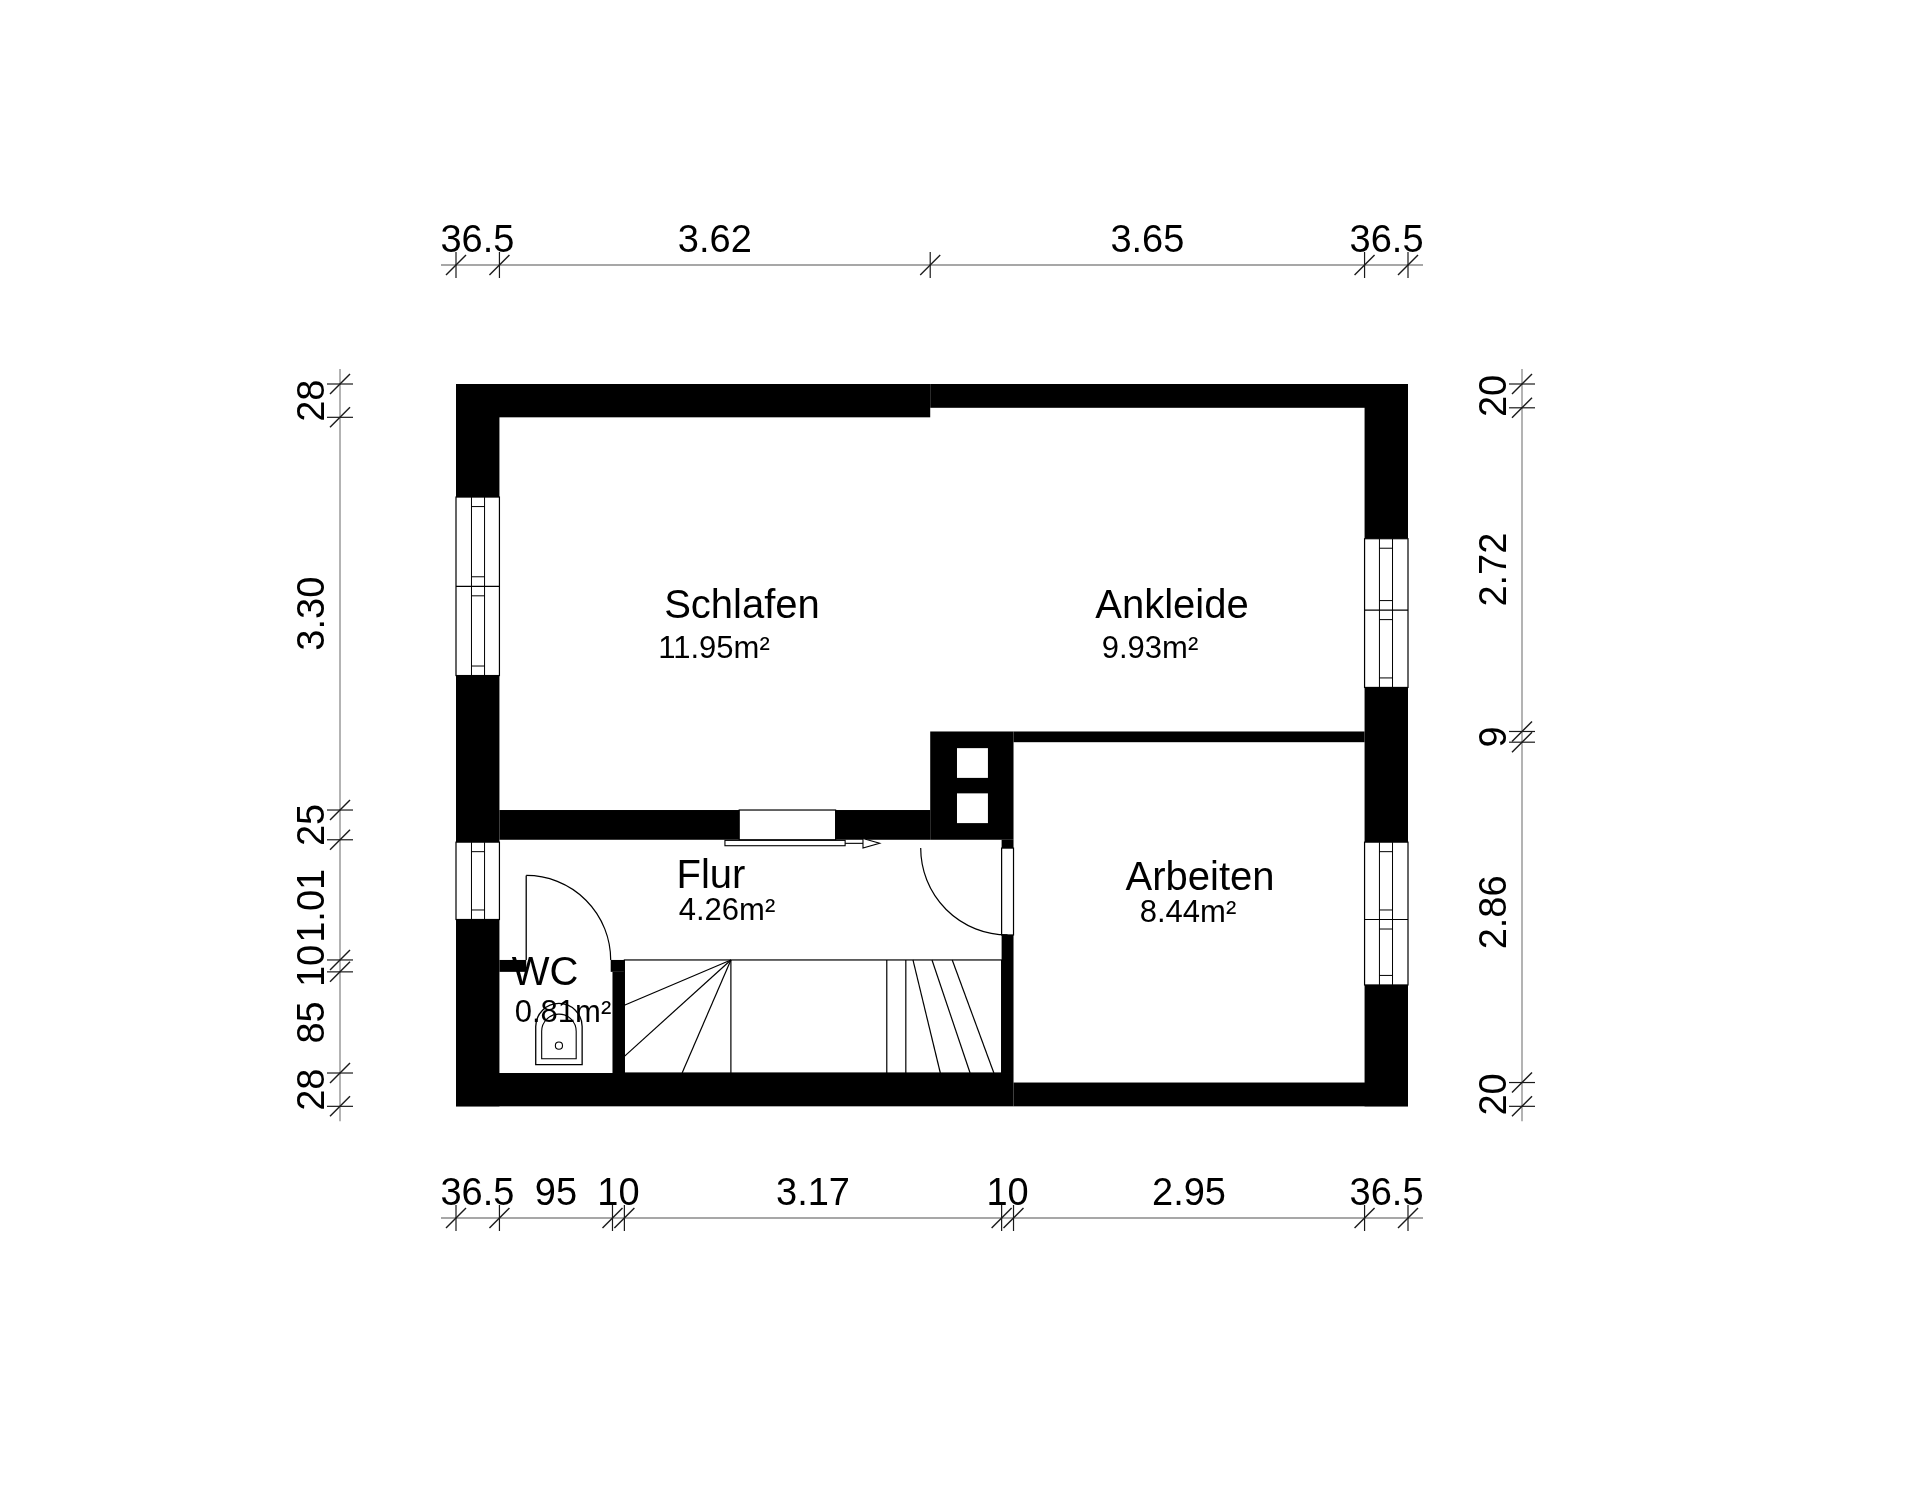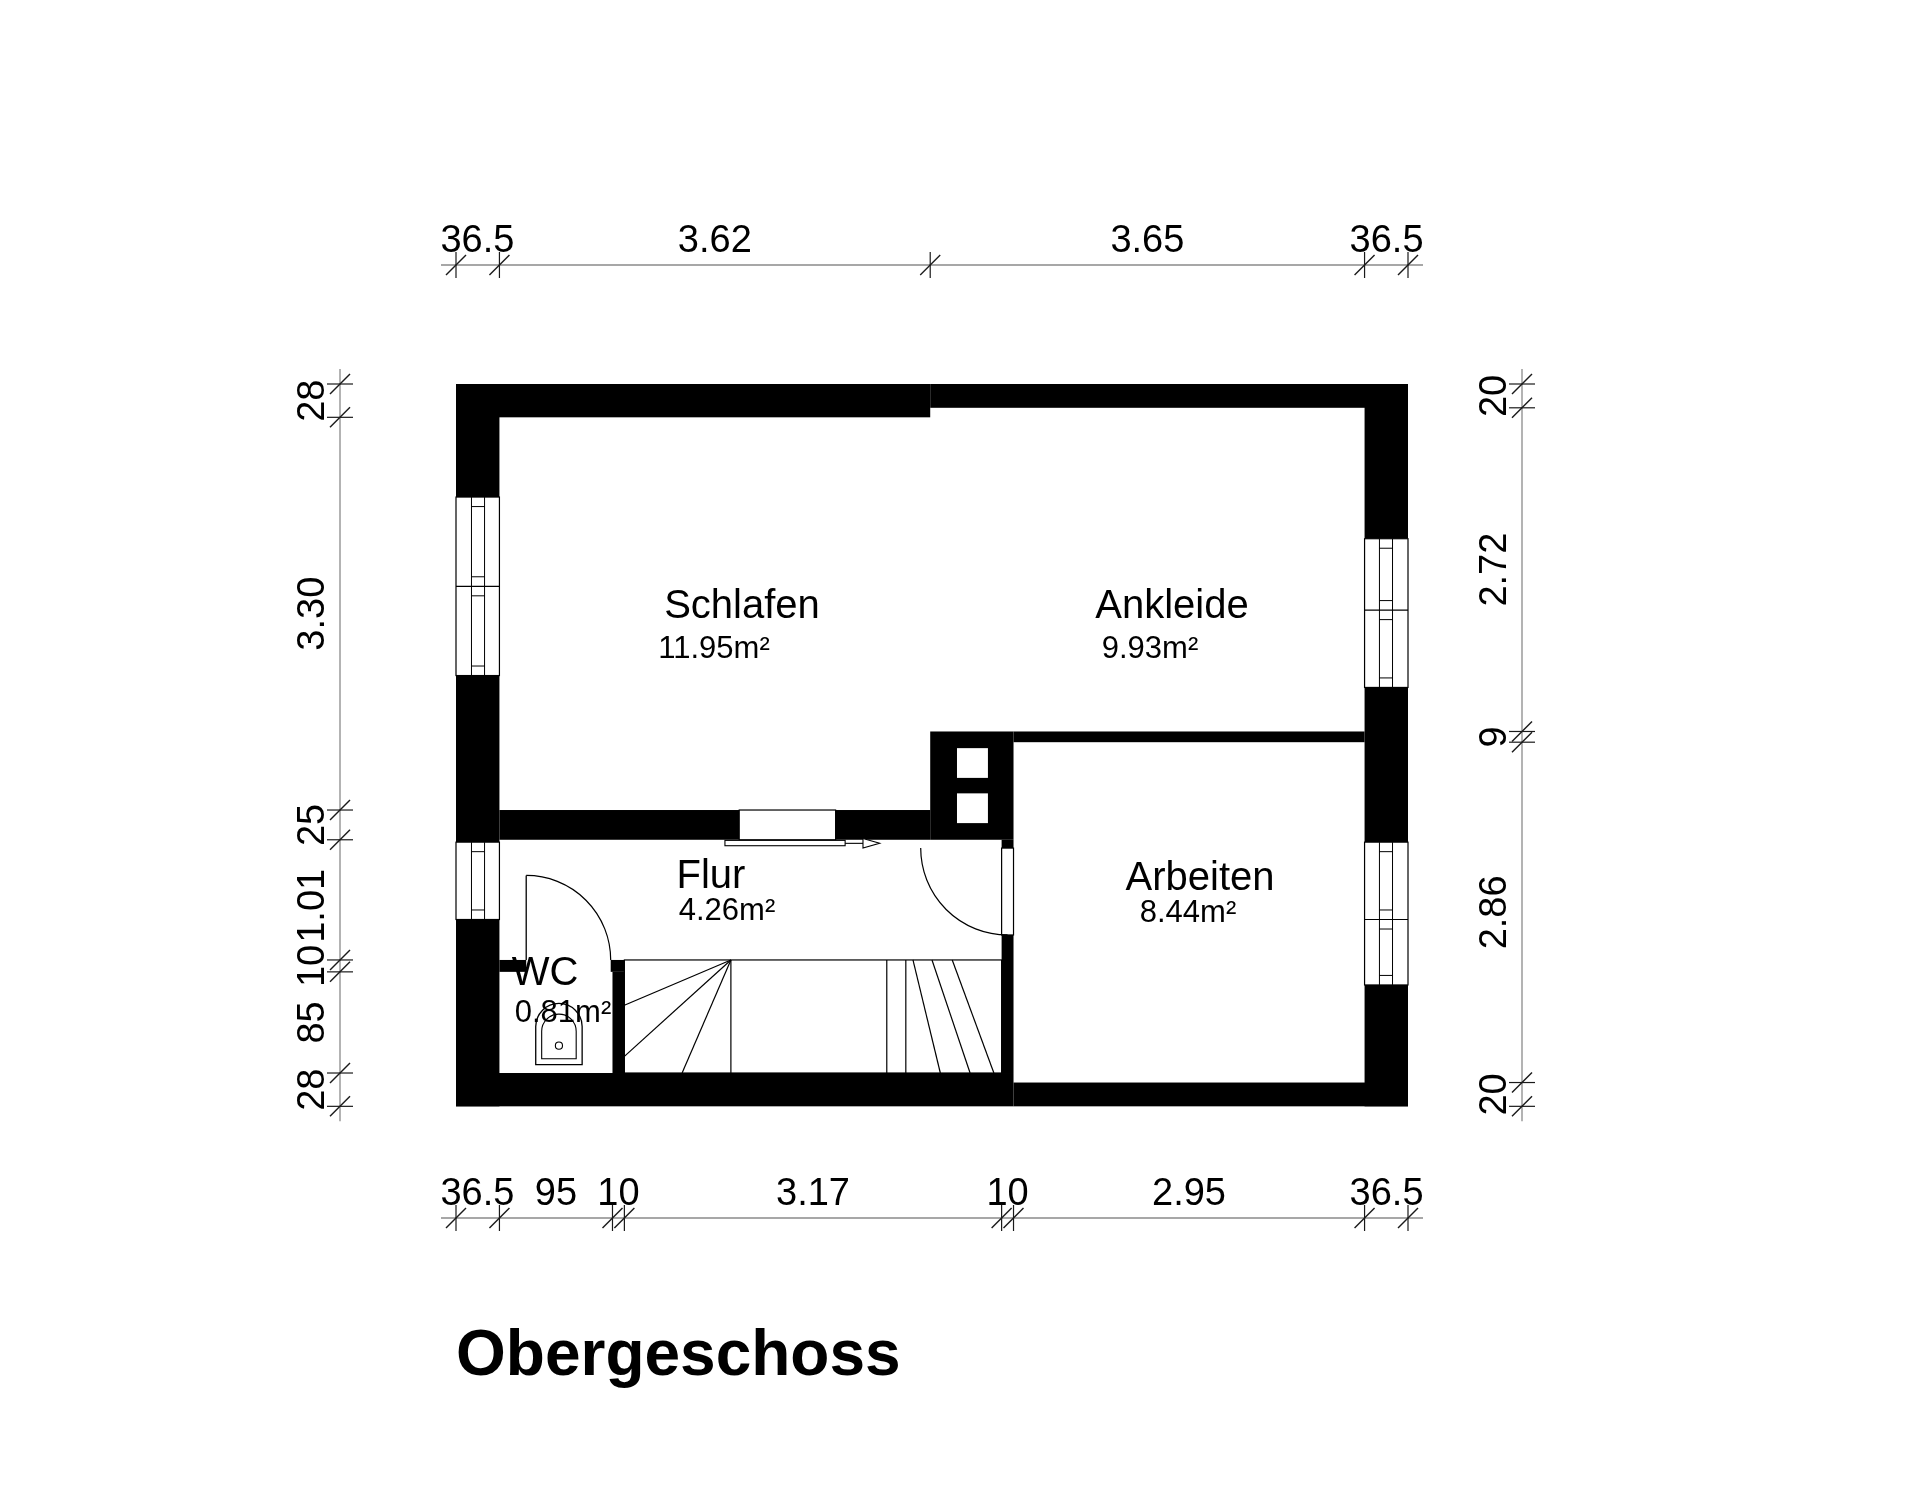--- a/index.html
+++ b/index.html
@@ -242,14 +242,13 @@
           <line x1="1509" y1="1106.33" x2="1535" y2="1106.33" stroke="#1a1a1a" stroke-width="1.2"></line>
           <line x1="1512" y1="1116.33" x2="1532" y2="1096.33" stroke="#1a1a1a" stroke-width="1.4"></line>
           <text x="1506" y="395.9" text-anchor="middle" transform="rotate(-90 1506 395.9)" font-size="38" fill="#000000">20</text>
           <text x="1506" y="569.64" text-anchor="middle" transform="rotate(-90 1506 569.64)" font-size="38" fill="#000000">2.72</text>
           <text x="1506" y="736.835" text-anchor="middle" transform="rotate(-90 1506 736.835)" font-size="38" fill="#000000">9</text>
           <text x="1506" y="912.36" text-anchor="middle" transform="rotate(-90 1506 912.36)" font-size="38" fill="#000000">2.86</text>
           <text x="1506" y="1094.4299999999998" text-anchor="middle" transform="rotate(-90 1506 1094.4299999999998)" font-size="38" fill="#000000">20</text>
         </g>
       </g>
     </svg>
-  <div id="plan-title">Obergeschoss</div>
 </div>
 
 </body></html>

